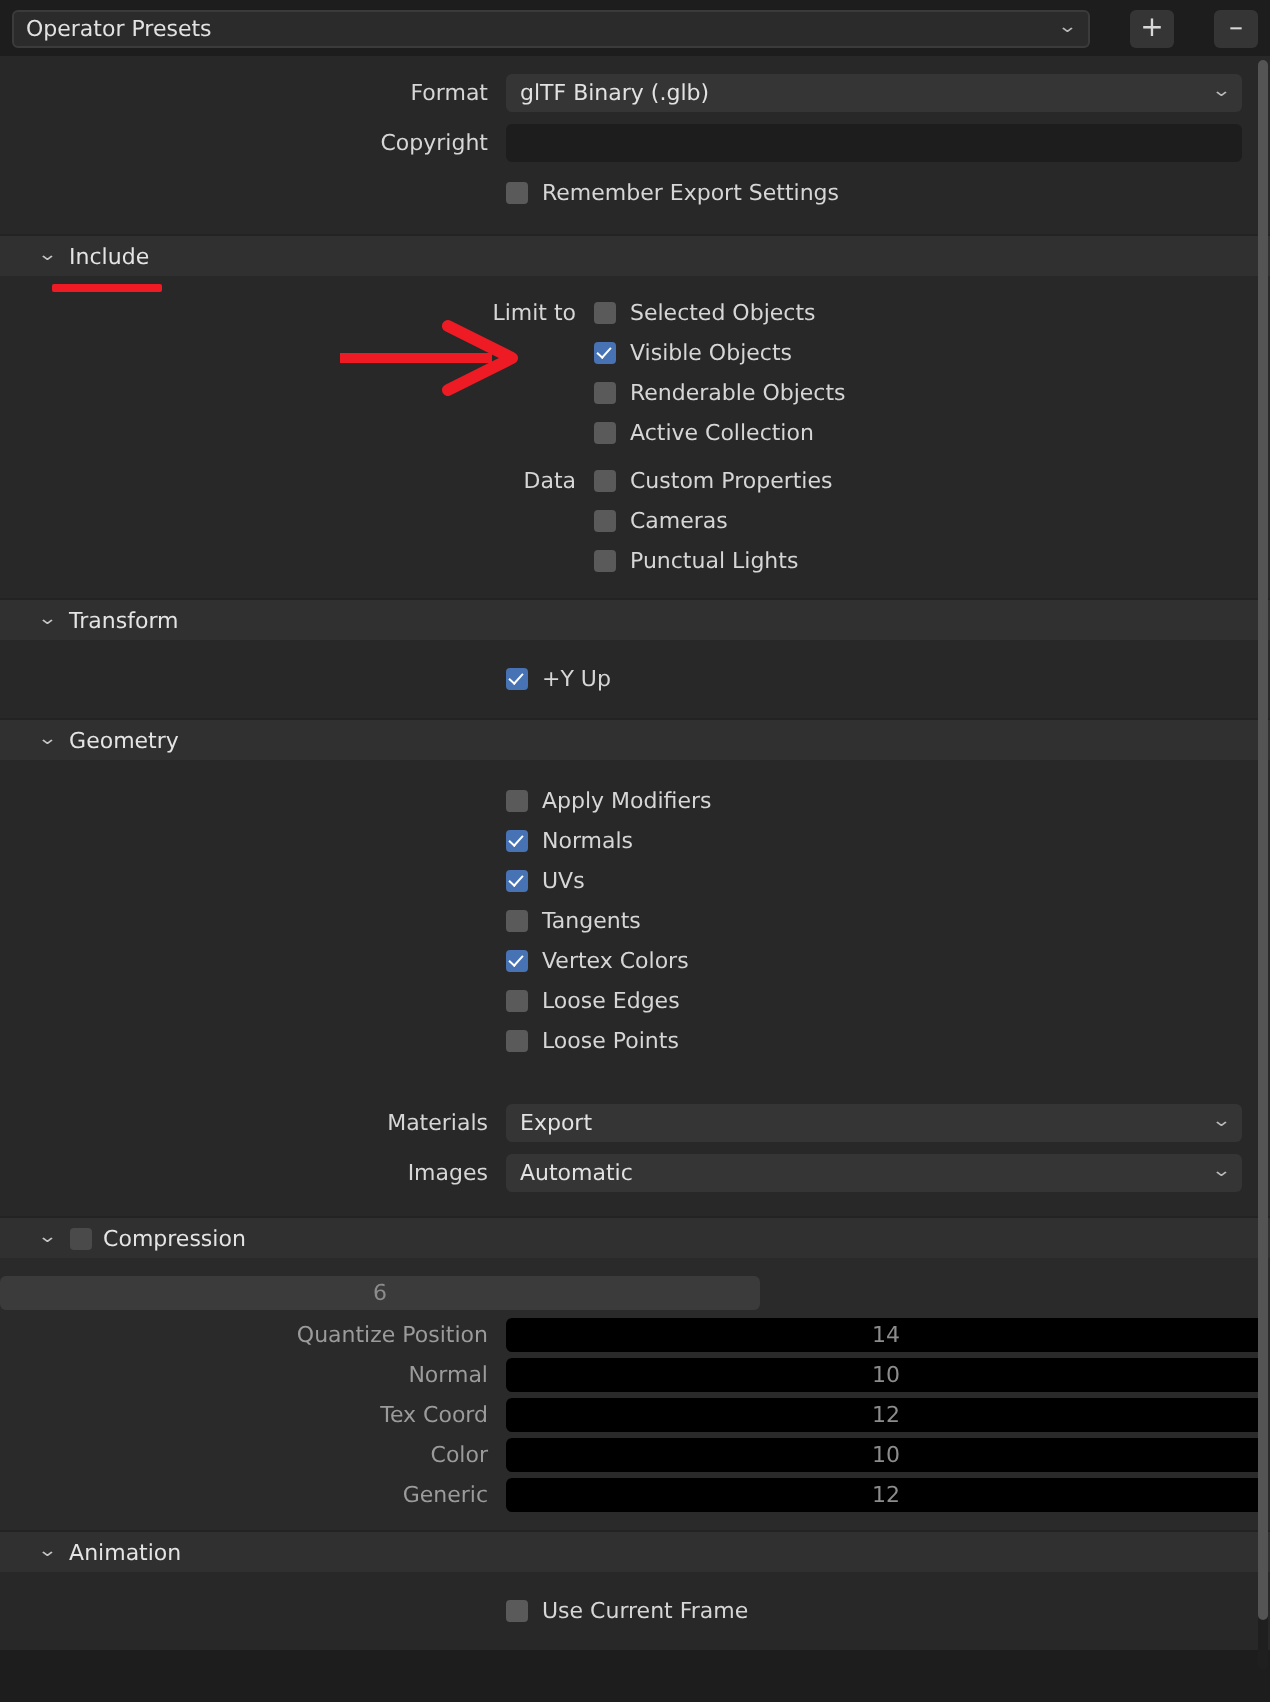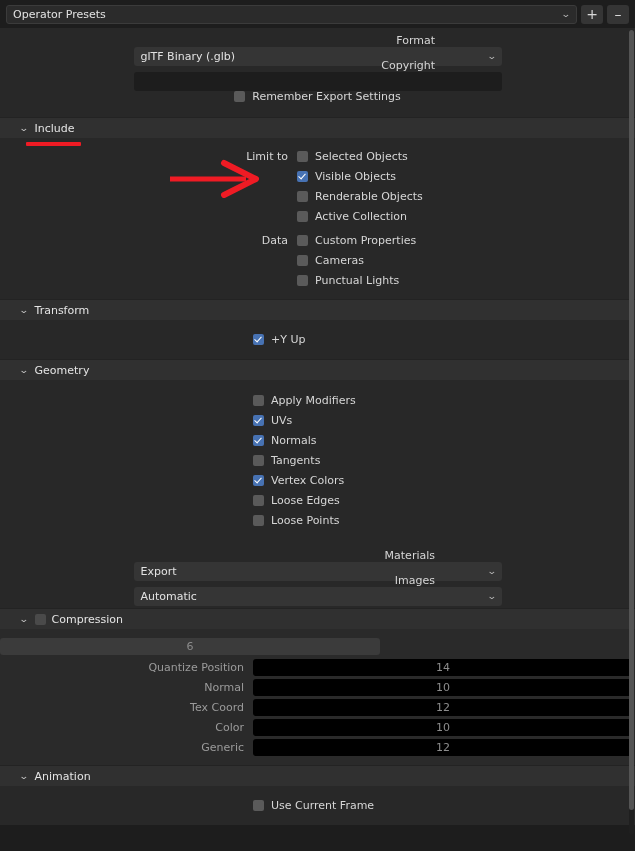--- a/index.html
+++ b/index.html
@@ -18,21 +18,21 @@
 
   
   .panel { width: 635px; background: #282828; }
 
   .row {
     display: flex;
     align-items: center;
     height: 20px;
     padding: 0;
   }
-  .row.tall { height: 25px; flex-direction: column; }
+  .row.tall { height: 25px; }
 
   .lbl-col {
     width: 253px;
     text-align: right;
     padding-right: 9px;
     box-sizing: border-box;
     color: #d6d6d6;
     font-size: 11px;
     white-space: nowrap;
     flex: 0 0 auto;
@@ -41,21 +41,21 @@
   .ctl-col { flex: 1 1 auto; display: flex; align-items: center; min-width: 0; }
 
   
   .preset-bar {
     height: 28px;
     background: #1d1d1d;
     display: flex;
     align-items: center;
     padding: 0 6px 0 6px;
     box-sizing: border-box;
-    gap: 4px;
+    gap: 20px;
   }
   .preset-search {
     flex: 1 1 auto;
     height: 19px;
     background: #2b2b2b;
     border: 1px solid #3b3b3b;
     border-radius: 3px;
     display: flex;
     align-items: center;
     padding: 0 6px;
@@ -334,30 +334,30 @@
           <span class="cb"></span>
           <span class="cb-label">Apply Modifiers</span>
         </div>
       </div>
     </div>
     <div class="row">
       <div class="lbl-col"></div>
       <div class="ctl-col">
         <div class="cb-wrap">
           <span class="cb on"></span>
+          <span class="cb-label">Normals</span>
+        </div>
+      </div>
+    </div>
+    <div class="row">
+      <div class="lbl-col"></div>
+      <div class="ctl-col">
+        <div class="cb-wrap">
+          <span class="cb on"></span>
           <span class="cb-label">UVs</span>
-        </div>
-      </div>
-    </div>
-    <div class="row">
-      <div class="lbl-col"></div>
-      <div class="ctl-col">
-        <div class="cb-wrap">
-          <span class="cb on"></span>
-          <span class="cb-label">Normals</span>
         </div>
       </div>
     </div>
     <div class="row">
       <div class="lbl-col"></div>
       <div class="ctl-col">
         <div class="cb-wrap">
           <span class="cb"></span>
           <span class="cb-label">Tangents</span>
         </div>

